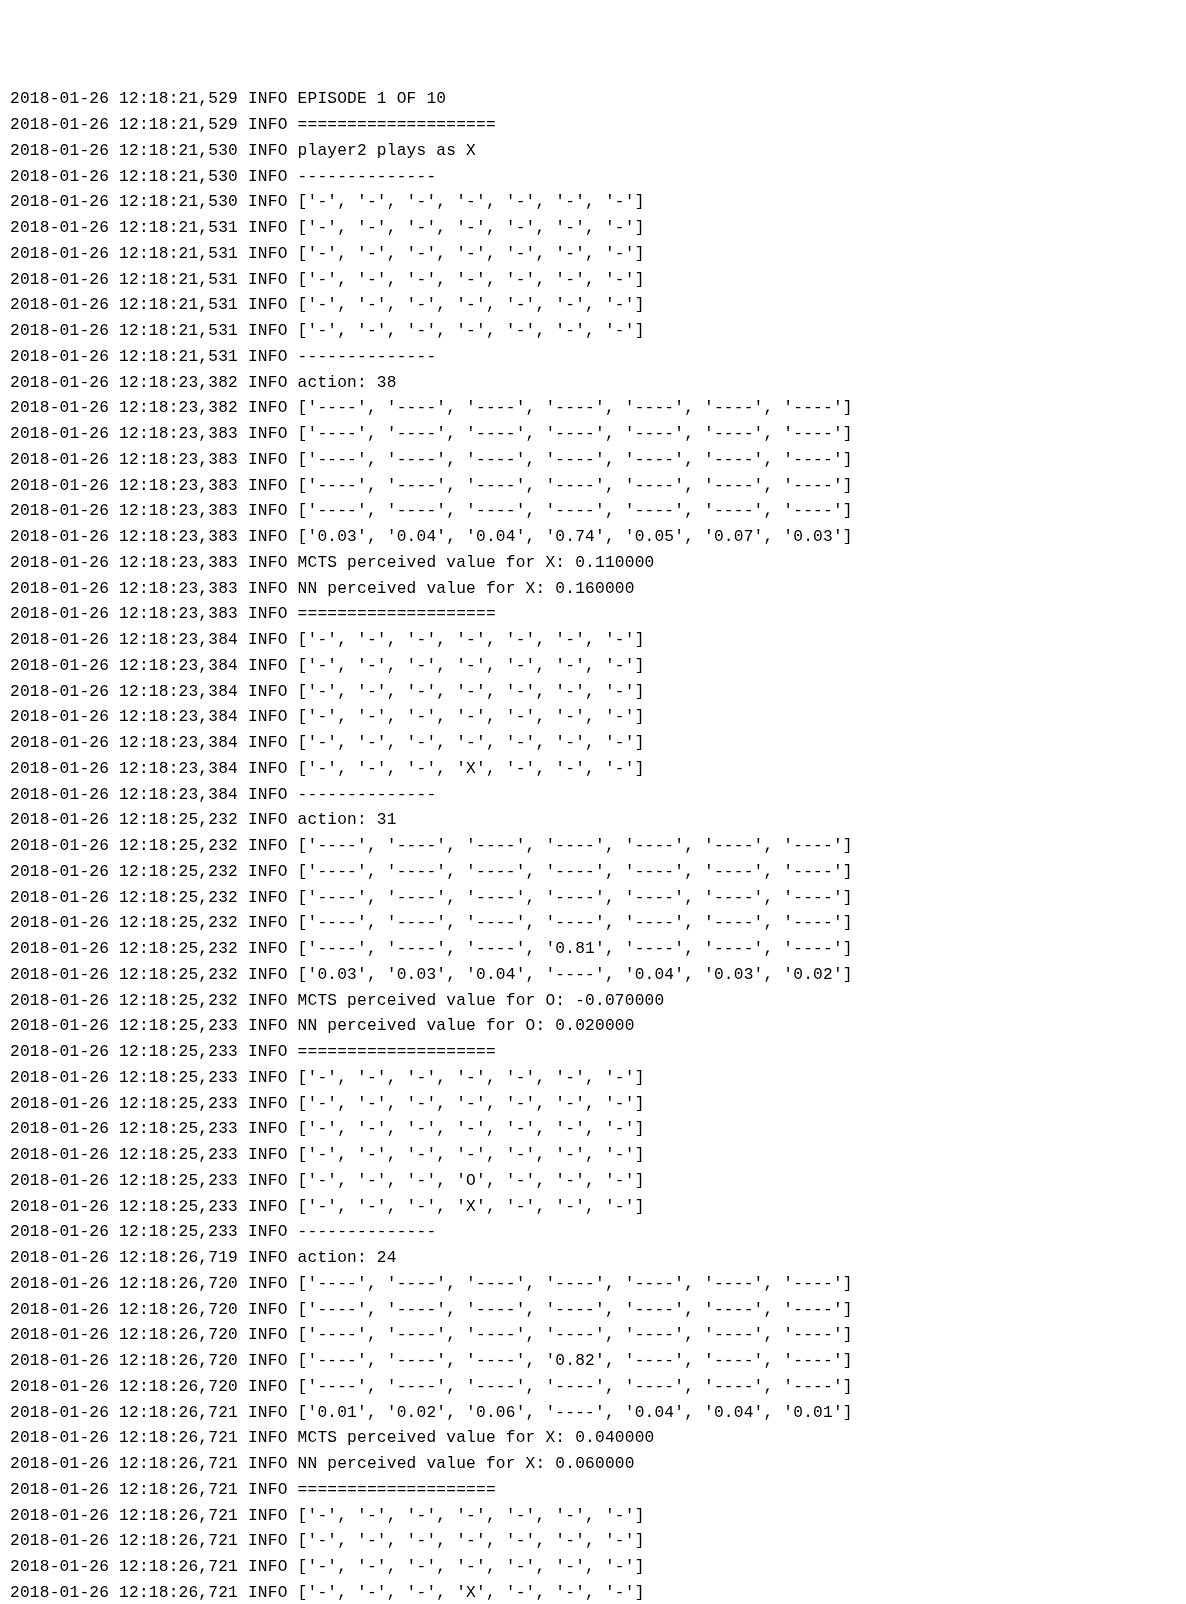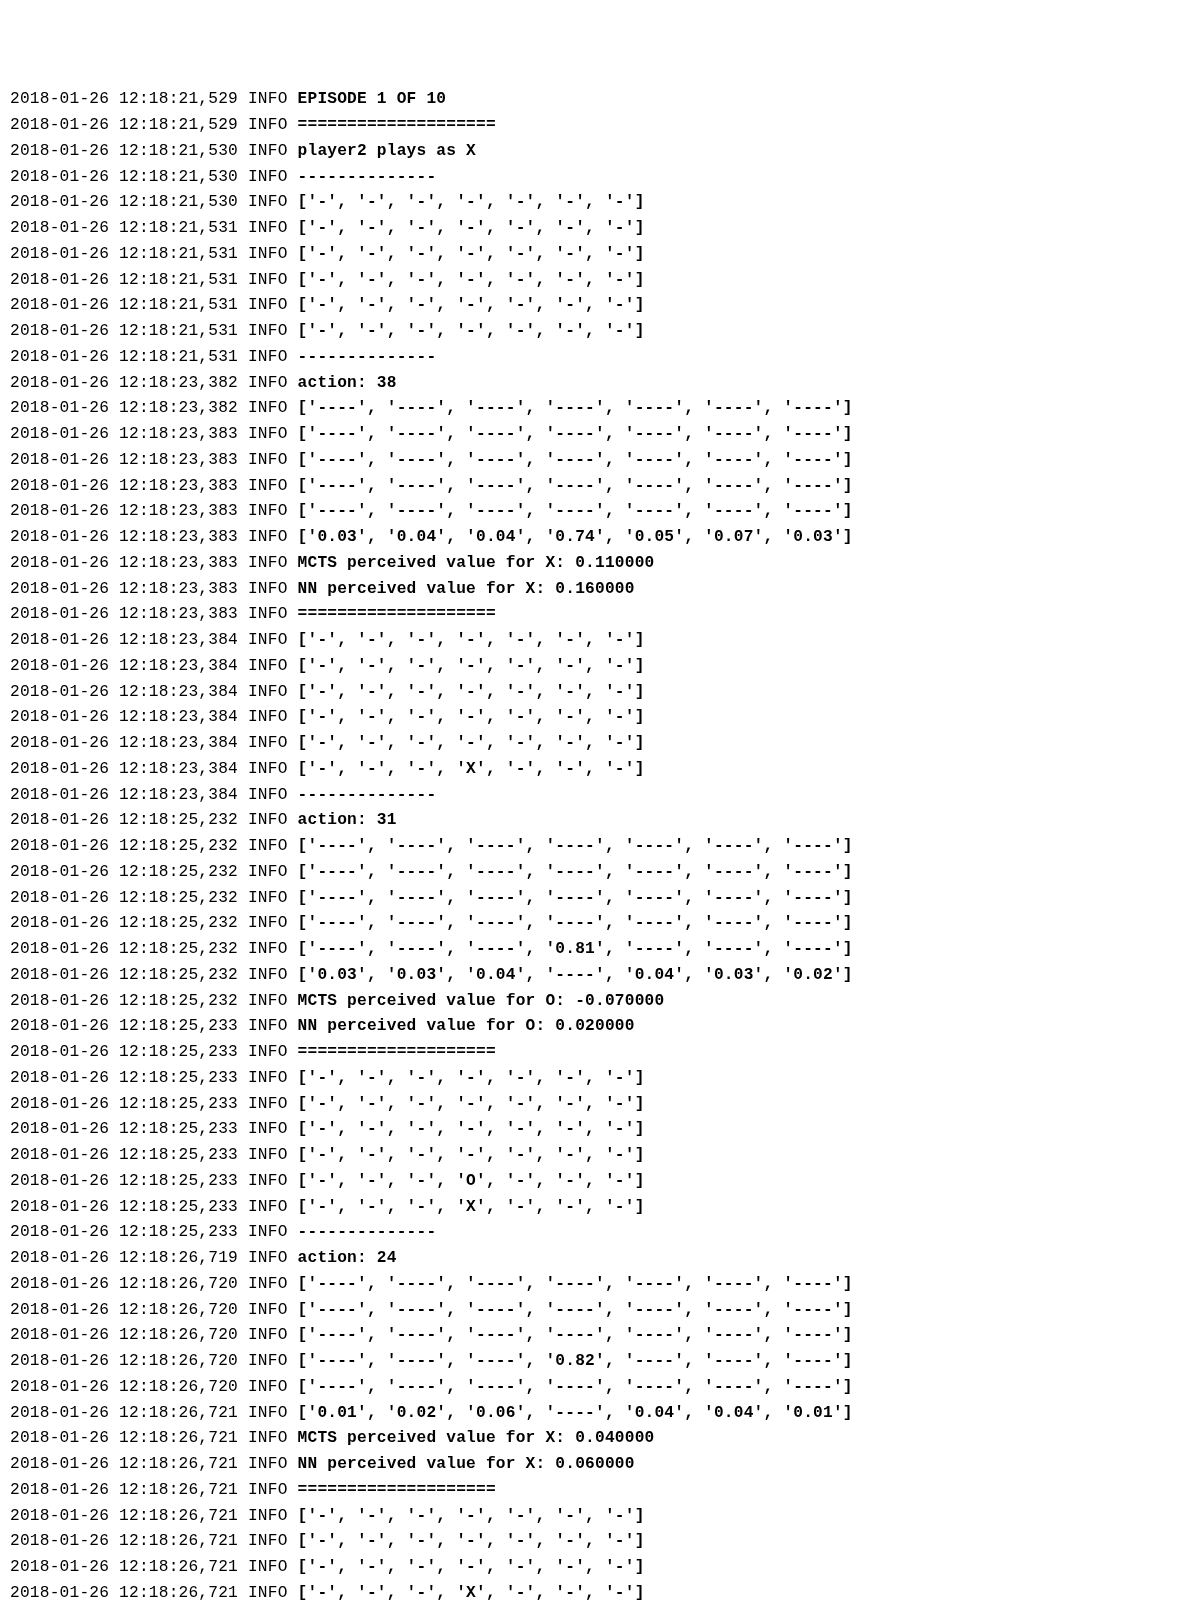--- a/index.html
+++ b/index.html
@@ -11,21 +11,21 @@
       background: #ffffff;
       color: #000000;
       white-space: pre;
       letter-spacing: 0.2px;
     }
     .log-line {
       display: block;
     }
     .ts { display:inline; }
     .lvl { display:inline; }
-    .msg { display:inline;font-weight:bold; }
+    .msg { display:inline; }
   </style>
 </head>
 <body>
 
 
 <div id="log-container"><span class="log-line"><span class="ts">2018-01-26 12:18:21,529</span> <span class="lvl">INFO</span> <span class="msg">EPISODE 1 OF 10</span></span><span class="log-line"><span class="ts">2018-01-26 12:18:21,529</span> <span class="lvl">INFO</span> <span class="msg">====================</span></span><span class="log-line"><span class="ts">2018-01-26 12:18:21,530</span> <span class="lvl">INFO</span> <span class="msg">player2 plays as X</span></span><span class="log-line"><span class="ts">2018-01-26 12:18:21,530</span> <span class="lvl">INFO</span> <span class="msg">--------------</span></span><span class="log-line"><span class="ts">2018-01-26 12:18:21,530</span> <span class="lvl">INFO</span> <span class="msg">['-', '-', '-', '-', '-', '-', '-']</span></span><span class="log-line"><span class="ts">2018-01-26 12:18:21,531</span> <span class="lvl">INFO</span> <span class="msg">['-', '-', '-', '-', '-', '-', '-']</span></span><span class="log-line"><span class="ts">2018-01-26 12:18:21,531</span> <span class="lvl">INFO</span> <span class="msg">['-', '-', '-', '-', '-', '-', '-']</span></span><span class="log-line"><span class="ts">2018-01-26 12:18:21,531</span> <span class="lvl">INFO</span> <span class="msg">['-', '-', '-', '-', '-', '-', '-']</span></span><span class="log-line"><span class="ts">2018-01-26 12:18:21,531</span> <span class="lvl">INFO</span> <span class="msg">['-', '-', '-', '-', '-', '-', '-']</span></span><span class="log-line"><span class="ts">2018-01-26 12:18:21,531</span> <span class="lvl">INFO</span> <span class="msg">['-', '-', '-', '-', '-', '-', '-']</span></span><span class="log-line"><span class="ts">2018-01-26 12:18:21,531</span> <span class="lvl">INFO</span> <span class="msg">--------------</span></span><span class="log-line"><span class="ts">2018-01-26 12:18:23,382</span> <span class="lvl">INFO</span> <span class="msg">action: 38</span></span><span class="log-line"><span class="ts">2018-01-26 12:18:23,382</span> <span class="lvl">INFO</span> <span class="msg">['----', '----', '----', '----', '----', '----', '----']</span></span><span class="log-line"><span class="ts">2018-01-26 12:18:23,383</span> <span class="lvl">INFO</span> <span class="msg">['----', '----', '----', '----', '----', '----', '----']</span></span><span class="log-line"><span class="ts">2018-01-26 12:18:23,383</span> <span class="lvl">INFO</span> <span class="msg">['----', '----', '----', '----', '----', '----', '----']</span></span><span class="log-line"><span class="ts">2018-01-26 12:18:23,383</span> <span class="lvl">INFO</span> <span class="msg">['----', '----', '----', '----', '----', '----', '----']</span></span><span class="log-line"><span class="ts">2018-01-26 12:18:23,383</span> <span class="lvl">INFO</span> <span class="msg">['----', '----', '----', '----', '----', '----', '----']</span></span><span class="log-line"><span class="ts">2018-01-26 12:18:23,383</span> <span class="lvl">INFO</span> <span class="msg">['0.03', '0.04', '0.04', '0.74', '0.05', '0.07', '0.03']</span></span><span class="log-line"><span class="ts">2018-01-26 12:18:23,383</span> <span class="lvl">INFO</span> <span class="msg">MCTS perceived value for X: 0.110000</span></span><span class="log-line"><span class="ts">2018-01-26 12:18:23,383</span> <span class="lvl">INFO</span> <span class="msg">NN perceived value for X: 0.160000</span></span><span class="log-line"><span class="ts">2018-01-26 12:18:23,383</span> <span class="lvl">INFO</span> <span class="msg">====================</span></span><span class="log-line"><span class="ts">2018-01-26 12:18:23,384</span> <span class="lvl">INFO</span> <span class="msg">['-', '-', '-', '-', '-', '-', '-']</span></span><span class="log-line"><span class="ts">2018-01-26 12:18:23,384</span> <span class="lvl">INFO</span> <span class="msg">['-', '-', '-', '-', '-', '-', '-']</span></span><span class="log-line"><span class="ts">2018-01-26 12:18:23,384</span> <span class="lvl">INFO</span> <span class="msg">['-', '-', '-', '-', '-', '-', '-']</span></span><span class="log-line"><span class="ts">2018-01-26 12:18:23,384</span> <span class="lvl">INFO</span> <span class="msg">['-', '-', '-', '-', '-', '-', '-']</span></span><span class="log-line"><span class="ts">2018-01-26 12:18:23,384</span> <span class="lvl">INFO</span> <span class="msg">['-', '-', '-', '-', '-', '-', '-']</span></span><span class="log-line"><span class="ts">2018-01-26 12:18:23,384</span> <span class="lvl">INFO</span> <span class="msg">['-', '-', '-', 'X', '-', '-', '-']</span></span><span class="log-line"><span class="ts">2018-01-26 12:18:23,384</span> <span class="lvl">INFO</span> <span class="msg">--------------</span></span><span class="log-line"><span class="ts">2018-01-26 12:18:25,232</span> <span class="lvl">INFO</span> <span class="msg">action: 31</span></span><span class="log-line"><span class="ts">2018-01-26 12:18:25,232</span> <span class="lvl">INFO</span> <span class="msg">['----', '----', '----', '----', '----', '----', '----']</span></span><span class="log-line"><span class="ts">2018-01-26 12:18:25,232</span> <span class="lvl">INFO</span> <span class="msg">['----', '----', '----', '----', '----', '----', '----']</span></span><span class="log-line"><span class="ts">2018-01-26 12:18:25,232</span> <span class="lvl">INFO</span> <span class="msg">['----', '----', '----', '----', '----', '----', '----']</span></span><span class="log-line"><span class="ts">2018-01-26 12:18:25,232</span> <span class="lvl">INFO</span> <span class="msg">['----', '----', '----', '----', '----', '----', '----']</span></span><span class="log-line"><span class="ts">2018-01-26 12:18:25,232</span> <span class="lvl">INFO</span> <span class="msg">['----', '----', '----', '0.81', '----', '----', '----']</span></span><span class="log-line"><span class="ts">2018-01-26 12:18:25,232</span> <span class="lvl">INFO</span> <span class="msg">['0.03', '0.03', '0.04', '----', '0.04', '0.03', '0.02']</span></span><span class="log-line"><span class="ts">2018-01-26 12:18:25,232</span> <span class="lvl">INFO</span> <span class="msg">MCTS perceived value for O: -0.070000</span></span><span class="log-line"><span class="ts">2018-01-26 12:18:25,233</span> <span class="lvl">INFO</span> <span class="msg">NN perceived value for O: 0.020000</span></span><span class="log-line"><span class="ts">2018-01-26 12:18:25,233</span> <span class="lvl">INFO</span> <span class="msg">====================</span></span><span class="log-line"><span class="ts">2018-01-26 12:18:25,233</span> <span class="lvl">INFO</span> <span class="msg">['-', '-', '-', '-', '-', '-', '-']</span></span><span class="log-line"><span class="ts">2018-01-26 12:18:25,233</span> <span class="lvl">INFO</span> <span class="msg">['-', '-', '-', '-', '-', '-', '-']</span></span><span class="log-line"><span class="ts">2018-01-26 12:18:25,233</span> <span class="lvl">INFO</span> <span class="msg">['-', '-', '-', '-', '-', '-', '-']</span></span><span class="log-line"><span class="ts">2018-01-26 12:18:25,233</span> <span class="lvl">INFO</span> <span class="msg">['-', '-', '-', '-', '-', '-', '-']</span></span><span class="log-line"><span class="ts">2018-01-26 12:18:25,233</span> <span class="lvl">INFO</span> <span class="msg">['-', '-', '-', 'O', '-', '-', '-']</span></span><span class="log-line"><span class="ts">2018-01-26 12:18:25,233</span> <span class="lvl">INFO</span> <span class="msg">['-', '-', '-', 'X', '-', '-', '-']</span></span><span class="log-line"><span class="ts">2018-01-26 12:18:25,233</span> <span class="lvl">INFO</span> <span class="msg">--------------</span></span><span class="log-line"><span class="ts">2018-01-26 12:18:26,719</span> <span class="lvl">INFO</span> <span class="msg">action: 24</span></span><span class="log-line"><span class="ts">2018-01-26 12:18:26,720</span> <span class="lvl">INFO</span> <span class="msg">['----', '----', '----', '----', '----', '----', '----']</span></span><span class="log-line"><span class="ts">2018-01-26 12:18:26,720</span> <span class="lvl">INFO</span> <span class="msg">['----', '----', '----', '----', '----', '----', '----']</span></span><span class="log-line"><span class="ts">2018-01-26 12:18:26,720</span> <span class="lvl">INFO</span> <span class="msg">['----', '----', '----', '----', '----', '----', '----']</span></span><span class="log-line"><span class="ts">2018-01-26 12:18:26,720</span> <span class="lvl">INFO</span> <span class="msg">['----', '----', '----', '0.82', '----', '----', '----']</span></span><span class="log-line"><span class="ts">2018-01-26 12:18:26,720</span> <span class="lvl">INFO</span> <span class="msg">['----', '----', '----', '----', '----', '----', '----']</span></span><span class="log-line"><span class="ts">2018-01-26 12:18:26,721</span> <span class="lvl">INFO</span> <span class="msg">['0.01', '0.02', '0.06', '----', '0.04', '0.04', '0.01']</span></span><span class="log-line"><span class="ts">2018-01-26 12:18:26,721</span> <span class="lvl">INFO</span> <span class="msg">MCTS perceived value for X: 0.040000</span></span><span class="log-line"><span class="ts">2018-01-26 12:18:26,721</span> <span class="lvl">INFO</span> <span class="msg">NN perceived value for X: 0.060000</span></span><span class="log-line"><span class="ts">2018-01-26 12:18:26,721</span> <span class="lvl">INFO</span> <span class="msg">====================</span></span><span class="log-line"><span class="ts">2018-01-26 12:18:26,721</span> <span class="lvl">INFO</span> <span class="msg">['-', '-', '-', '-', '-', '-', '-']</span></span><span class="log-line"><span class="ts">2018-01-26 12:18:26,721</span> <span class="lvl">INFO</span> <span class="msg">['-', '-', '-', '-', '-', '-', '-']</span></span><span class="log-line"><span class="ts">2018-01-26 12:18:26,721</span> <span class="lvl">INFO</span> <span class="msg">['-', '-', '-', '-', '-', '-', '-']</span></span><span class="log-line"><span class="ts">2018-01-26 12:18:26,721</span> <span class="lvl">INFO</span> <span class="msg">['-', '-', '-', 'X', '-', '-', '-']</span></span></div>
 
 
 
 </body></html>

